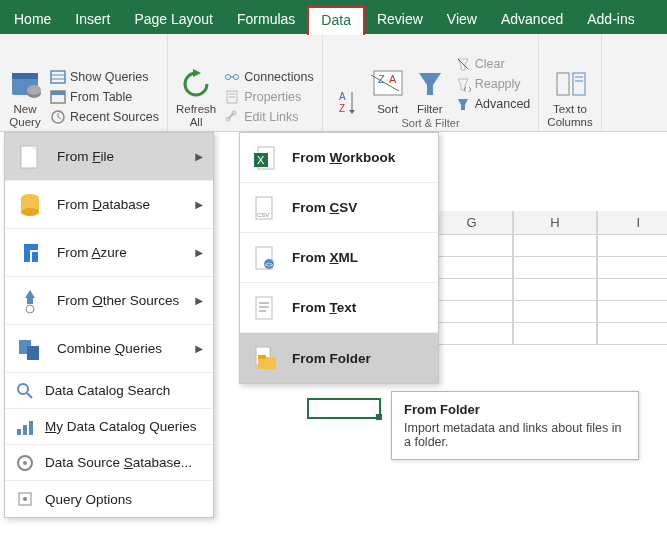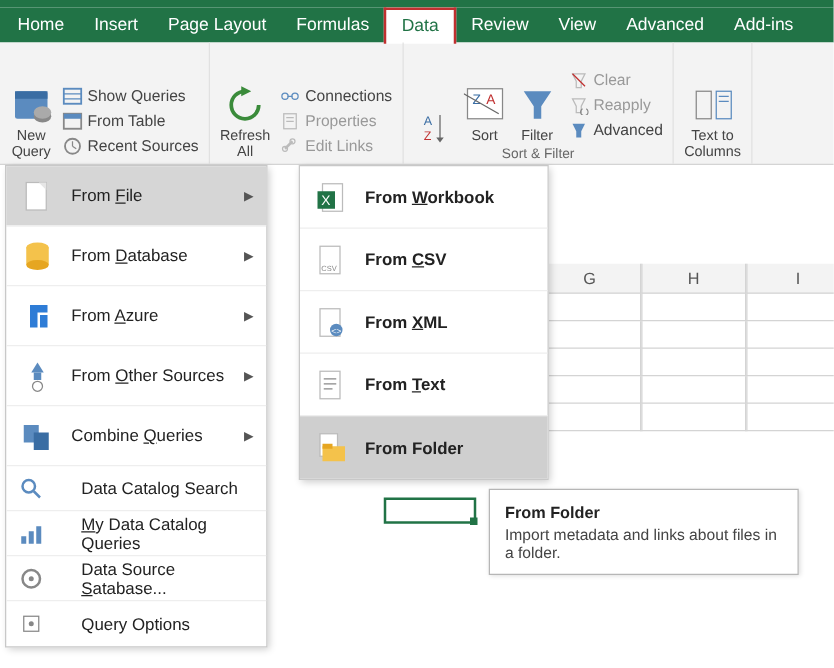--- a/index.html
+++ b/index.html
@@ -13,21 +13,21 @@
   .r-col { display: flex; flex-direction: column; align-items: center; justify-content: flex-end; padding: 2px 4px 0; min-width: 40px; text-align: center; font-size: 11.5px; line-height: 13px; color: #444; cursor: default; }
   .r-col .lbl { margin-top: 2px; }
   .r-list { display: flex; flex-direction: column; justify-content: flex-end; padding: 2px 0; }
   .r-item { display: flex; align-items: center; font-size: 12.5px; padding: 2px 4px; color: #444; cursor: default; white-space: nowrap; }
   .r-item .ico { width: 16px; height: 16px; margin-right: 4px; }
   .r-item.dim { color: #999; }
   .grp-label { font-size: 11px; color: #666; text-align: center; padding: 1px 0 0; }
   .dropdown { position: absolute; top: 132px; left: 4px; width: 210px; background: #fff; border: 1px solid #c8c8c8; box-shadow: 2px 2px 6px rgba(0,0,0,.2); z-index: 10; }
   .dd-item { display: flex; align-items: center; padding: 10px 10px; font-size: 13.5px; color: #222; cursor: default; position: relative; border-bottom: 1px solid #eee; }
   .dd-item.big { height: 48px; }
-  .dd-item.small { height: 36px; padding: 6px 10px; gap: 20px; }
+  .dd-item.small { height: 36px; padding: 6px 10px; }
   .dd-item.sel { background: #d6d6d6; }
   .dd-item .u { text-decoration: underline; }
   .dd-item .ico { width: 30px; height: 30px; margin-right: 12px; }
   .dd-item.small .ico { width: 20px; height: 20px; margin-right: 10px; }
   .dd-item .arr { position: absolute; right: 10px; font-size: 10px; color: #555; }
   .submenu { position: absolute; top: 132px; left: 239px; width: 200px; background: #fff; border: 1px solid #c8c8c8; box-shadow: 2px 2px 6px rgba(0,0,0,.2); z-index: 9; }
   .submenu .dd-item { height: 50px; }
   .submenu .dd-item.sel { background: #cfcfcf; }
   .tooltip { position: absolute; top: 391px; left: 391px; width: 248px; background: #fff; border: 1px solid #b6b6b6; padding: 10px 12px; font-size: 12.5px; color: #444; z-index: 8; box-shadow: 1px 1px 4px rgba(0,0,0,.15); }
   .tooltip .tt-title { font-weight: bold; color: #222; margin-bottom: 4px; font-size: 13px; }

